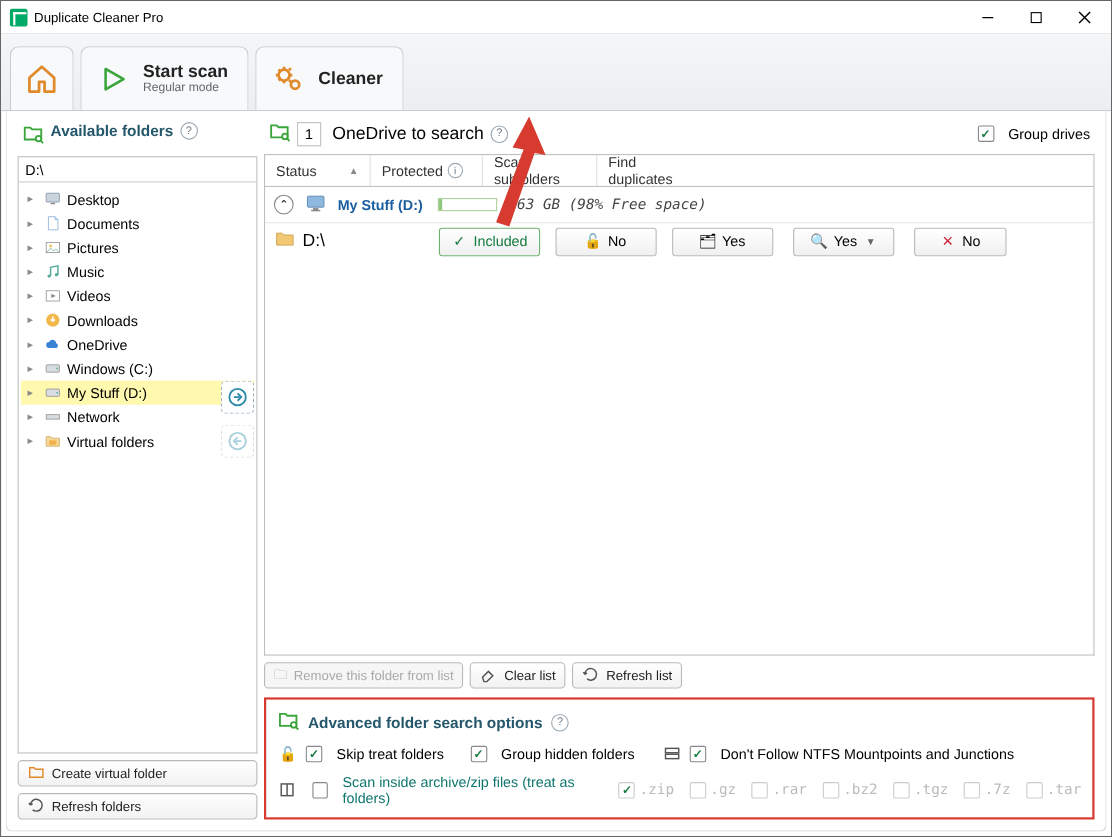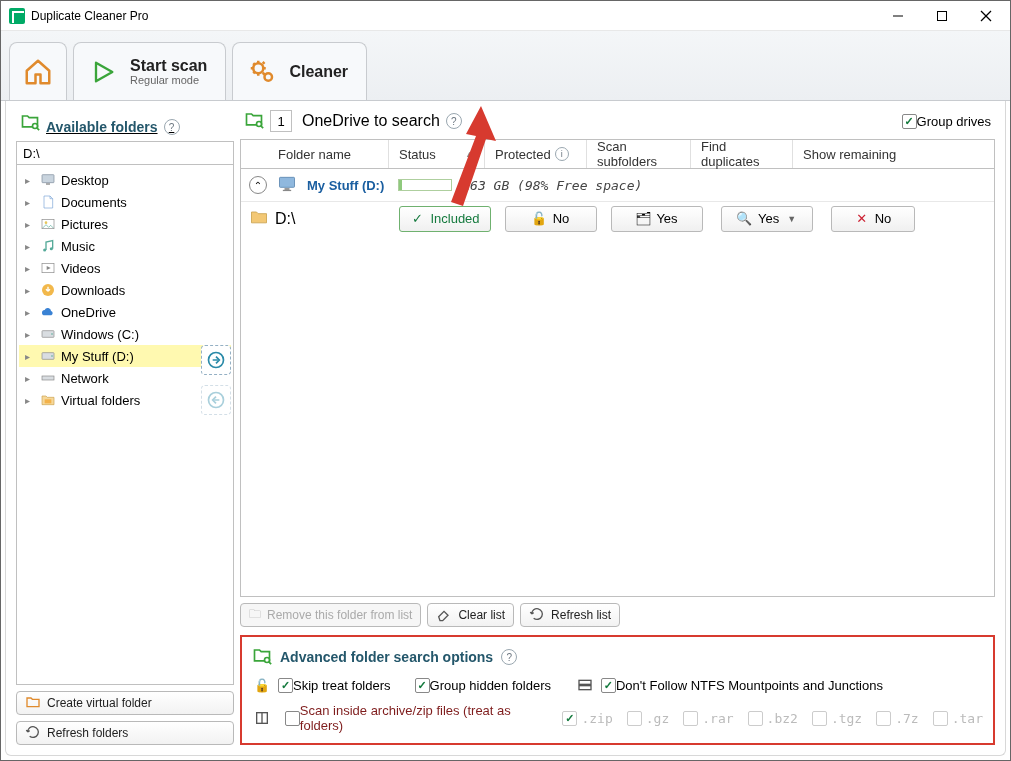--- a/index.html
+++ b/index.html
@@ -19,39 +19,39 @@
   .tab .ticon { width:34px; height:34px; display:flex; align-items:center; justify-content:center;}
   .tab svg{display:block;}
   .tab .tlabel { font-size:16px; font-weight:600; color:#222; line-height:1.1;}
   .tab .tsub { font-size:11px; color:#666; font-weight:400;}
 
   .content { position:absolute; top:100px; left:0; right:0; bottom:0; background:#fff; padding:8px 10px 10px 10px; border:1px solid #d8d8d8; border-top:none; margin:0 4px 4px 4px; border-radius:0 0 6px 6px;}
   .cols { display:flex; height:100%; gap:6px;}
   .leftcol { width:218px; display:flex; flex-direction:column;}
   .rightcol { flex:1; display:flex; flex-direction:column; min-width:0;}
 
-  .panelhdr { display:flex; align-items:flex-end; gap:6px; padding:2px 4px;text-decoration:underline;}
+  .panelhdr { display:flex; align-items:flex-start; gap:6px; padding:2px 4px;}
   .panelhdr .ptitle { font-weight:700; color:#24576b; font-size:14px;}
   .helpcirc { width:16px; height:16px; border:1px solid #9aa7b0; border-radius:50%; font-size:10px; color:#6b7680; display:inline-flex; align-items:center; justify-content:center;}
   .countbox { width:22px; height:22px; border:1px solid #c0c0c0; background:#fff; display:flex; align-items:center; justify-content:center; font-size:13px; margin-right:4px;}
 
   .pathbox { margin-top:4px; border:1px solid #c0c0c0; height:24px; background:#fff; display:flex; align-items:center; padding:0 6px; font-size:13px;}
   .tree { flex:1; border:1px solid #c0c0c0; border-top:none; background:#fff; overflow:auto; padding:4px 2px; position:relative;}
   .treerow { display:flex; align-items:center; font-size:13px; color:#000; height:22px; padding-left:6px; gap:4px; cursor:default;}
   .treerow.sel { background:#fff9b0;}
   .treerow .caret { width:10px; color:#888; font-size:10px;}
   .treerow .ficon { width:18px; height:16px; display:flex; align-items:center; justify-content:center;}
 
   .midbtns { position:absolute; right:2px; top:180px; display:flex; flex-direction:column; gap:10px;}
   .circbtn { width:30px; height:30px; border:1px dashed #94b0c4; border-radius:4px; display:flex; align-items:center; justify-content:center; background:#fff;}
   .circbtn svg{display:block;}
   .circbtn.disabled{opacity:.4;}
 
   .leftfoot { padding-top:6px; display:flex; flex-direction:column; gap:6px;}
-  .chkrow { display:flex; align-items:center; gap:0; font-size:13px;}
+  .chkrow { display:flex; align-items:center; gap:13px; font-size:13px;}
   .chkbox { width:15px; height:15px; border:1px solid #888; border-radius:2px; background:#fff; display:inline-flex; align-items:center; justify-content:center; font-size:11px; color:#0a6;}
   .chkbox.checked::after{content:"✓"; color:#157a3e; font-weight:700;}
   .btn { border:1px solid #b9b9b9; background:linear-gradient(#fff,#f2f2f2); border-radius:4px; height:26px; display:inline-flex; align-items:center; gap:6px; padding:0 10px; font-size:13px; cursor:pointer; color:#222;}
   .btn.small{height:24px; font-size:12px; padding:0 8px;}
   .btn.disabled{color:#aaa; background:#f6f6f6;}
 
   .righthdr { display:flex; align-items:center; gap:6px; padding:0 4px;}
   .rightgroup { margin-left:auto; display:flex; align-items:center; gap:6px; font-size:13px;}
 
   .colhdrs { display:flex; align-items:center; height:30px; border:1px solid #c0c0c0; background:#fff; margin-top:6px; font-size:13px; color:#333;}
@@ -328,32 +328,30 @@
         <span class="helpcirc">?</span>
         <div class="rightgroup">
           <label class="chkrow">
             <span class="chkbox checked"></span>
             <span>Group drives</span>
           </label>
         </div>
       </div>
 
       <div class="colhdrs">
-        <div style="width:148px;justify-content:center">Folder name</div>
         <div style="width:96px;justify-content:space-between">
           <span>Status</span>
           <span style="font-size:9px;color:#888">▲</span>
         </div>
         <div style="width:102px">
           <span>Protected</span>
           <span class="helpcirc" style="width:14px;height:14px;font-size:9px">i</span>
         </div>
         <div style="width:104px">Scan subfolders</div>
         <div style="width:102px">Find duplicates</div>
-        <div style="flex:1">Show remaining</div>
       </div>
 
       <div class="grid">
         <div class="driveRow">
           <span class="expand">⌃</span>
           <span>
             <svg class="micon" viewBox="0 0 24 24">
                   <rect x="3" y="4" width="18" height="12" rx="1" fill="#8fb8de" stroke="#5a86b0"></rect>
                   <rect x="9" y="17" width="6" height="2" fill="#888"></rect>
                   <rect x="7" y="19" width="10" height="1.5" fill="#888"></rect>
@@ -463,21 +461,21 @@
             <span>Don't Follow NTFS Mountpoints and Junctions</span>
           </label>
         </div>
         <div class="advrow2">
           <span class="leadicon" style="color:#555">
             <svg class="sicon" viewBox="0 0 24 24">
                   <rect x="4" y="4" width="16" height="16" fill="none" stroke="#555" stroke-width="2"></rect>
                   <line x1="12" y1="4" x2="12" y2="20" stroke="#555" stroke-width="2"></line>
                 </svg>
           </span>
-          <label class="chkrow" style="color:#7f1d1d">
+          <label class="chkrow" style="color:#0f766e">
             <span class="chkbox"></span>
             <span>Scan inside archive/zip files (treat as folders)</span>
           </label>
           <div id="ext-list" style="display:flex;gap:14px">
                 <span class="extbox">
                   <span class="chkbox checked" style="border-color:#ccc"></span>
                   <span class="ext">.zip</span>
                 </span>
                 <span class="extbox">
                   <span class="chkbox" style="border-color:#ccc"></span>

